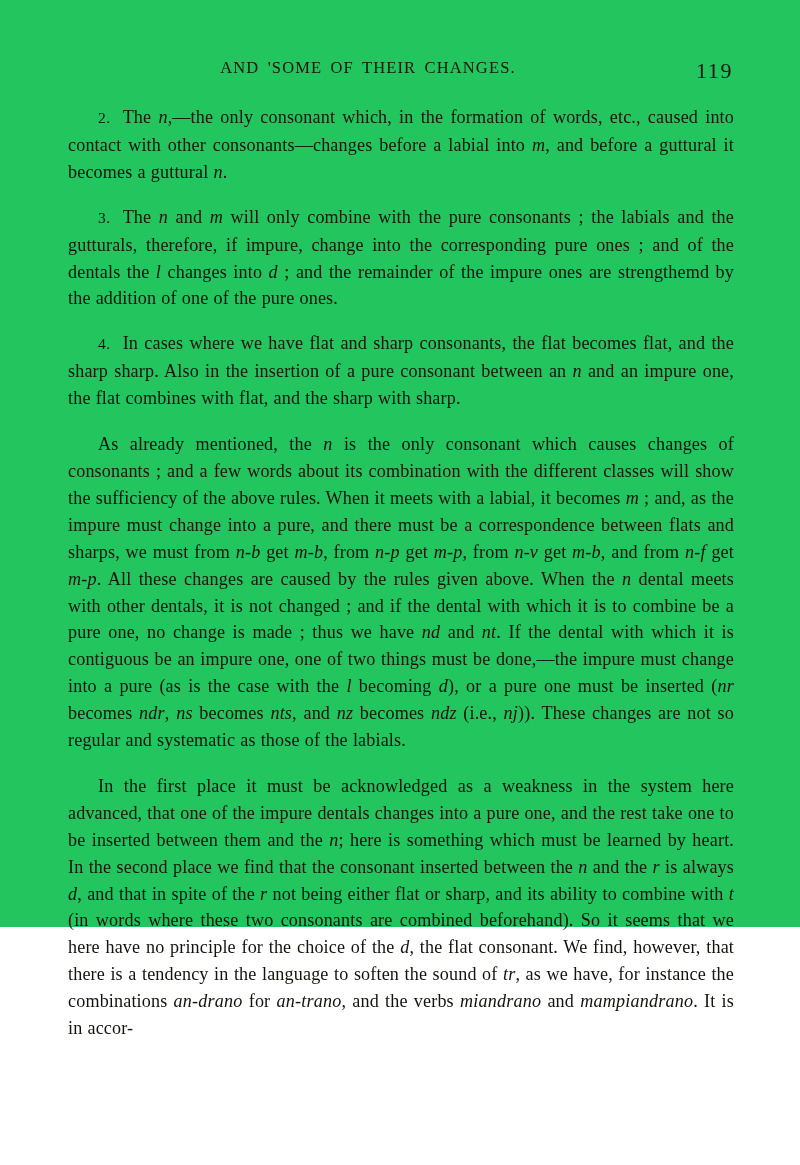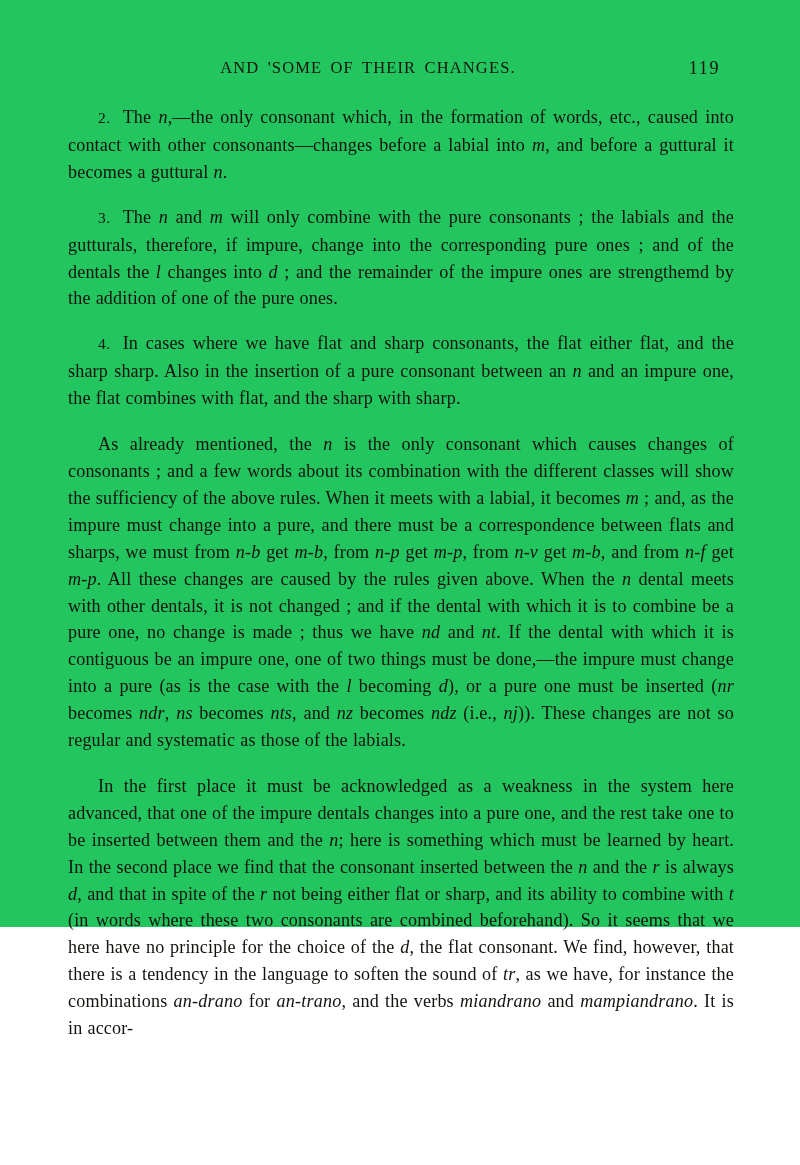--- a/index.html
+++ b/index.html
@@ -38,23 +38,23 @@
     top: 0;
     width: 600px;
     text-align: center;
     font-size: 16.5px;
     letter-spacing: 1.15px;
     word-spacing: 3px;
     color: #17140f;
   }
   .head-folio {
     position: absolute;
-    right: 13px;
+    right: 0;
     top: 0;
-    font-size: 18px;
+    font-size: 22px;
     letter-spacing: 1.6px;
     font-variant-numeric: oldstyle-nums;
     color: #17140f;
   }
 
   
   .body-text {
     position: absolute;
     left: 68px;
     top: 104px;
@@ -102,18 +102,18 @@
 <div class="page">
 
   <div class="running-head">
     <div class="head-title">AND 'SOME OF THEIR CHANGES.</div>
     <div class="head-folio">119</div>
   </div>
 
   <div class="body-text" id="body-text">
       <p class="para first"><span class="indent"></span><span class="item-num">2.</span><span class="num-gap"></span><span>The </span><i>n</i><span>,—the only consonant which, in the formation of words, etc., caused into contact with other consonants—changes before a labial into </span><i>m</i><span>, and before a guttural it becomes a guttural </span><i>n</i><span>.</span></p>
       <p class="para gap-num"><span class="indent"></span><span class="item-num">3.</span><span class="num-gap"></span><span>The </span><i>n</i><span> and </span><i>m</i><span> will only combine with the pure consonants ; the labials and the gutturals, therefore, if impure, change into the corresponding pure ones ; and of the dentals the </span><i>l</i><span> changes into </span><i>d</i><span> ; and the remainder of the impure ones are strengthemd by the addition of one of the pure ones.</span></p>
-      <p class="para gap-num"><span class="indent"></span><span class="item-num">4.</span><span class="num-gap"></span><span>In cases where we have flat and sharp consonants, the flat either flat, and the sharp sharp.  Also in the insertion of a pure consonant between an </span><i>n</i><span> and an impure one, the flat combines with flat, and the sharp with sharp.</span></p>
+      <p class="para gap-num"><span class="indent"></span><span class="item-num">4.</span><span class="num-gap"></span><span>In cases where we have flat and sharp consonants, the flat becomes flat, and the sharp sharp.  Also in the insertion of a pure consonant between an </span><i>n</i><span> and an impure one, the flat combines with flat, and the sharp with sharp.</span></p>
       <p class="para gap-reg"><span class="indent"></span><span>As already mentioned, the </span><i>n</i><span> is the only consonant which causes changes of consonants ; and a few words about its combination with the different classes will show the sufficiency of the above rules.  When it meets with a labial, it becomes </span><i>m</i><span> ; and, as the impure must change into a pure, and there must be a correspondence between flats and sharps, we must from </span><i>n-b</i><span> get </span><i>m-b</i><span>, from </span><i>n-p</i><span> get </span><i>m-p</i><span>, from </span><i>n-v</i><span> get </span><i>m-b</i><span>, and from </span><i>n-f</i><span> get </span><i>m-p</i><span>.  All these changes are caused by the rules given above. When the </span><i>n</i><span> dental meets with other dentals, it is not changed ; and if the dental with which it is to combine be a pure one,  no change is made ; thus we have </span><i>nd</i><span> and </span><i>nt</i><span>.   If the dental with which it is contiguous be an impure one, one of two things must be done,—the impure must change into a pure (as is the case with the </span><i>l</i><span> becoming </span><i>d</i><span>), or a pure one must be inserted (</span><i>nr</i><span> becomes </span><i>ndr</i><span>, </span><i>ns</i><span> becomes </span><i>nts</i><span>, and </span><i>nz</i><span> becomes </span><i>ndz</i><span> (i.e., </span><i>nj</i><span>)). These changes are not so regular and systematic as those of the labials.</span></p>
       <p class="para gap-reg"><span class="indent"></span><span>In the first place it must be acknowledged as a weakness in the system here advanced, that one of the impure dentals changes into a pure one, and the rest take one to be inserted between them and the </span><i>n</i><span>; here is something which must be learned by heart.  In the second place we find that the consonant inserted between the </span><i>n</i><span> and the </span><i>r</i><span> is always </span><i>d</i><span>, and that in spite of the </span><i>r</i><span> not being either flat or sharp, and its ability to combine with </span><i>t</i><span> (in words where these two consonants are combined beforehand).  So it seems that we here have no principle for the choice of the </span><i>d</i><span>, the flat consonant.  We find, however, that there is a tendency in the language to soften the sound of </span><i>tr</i><span>, as we have, for instance the combinations </span><i>an-drano</i><span> for </span><i>an-trano</i><span>, and the verbs </span><i>miandrano</i><span> and </span><i>mampiandrano</i><span>.  It is in accor-</span></p>
     </div>
 
 </div>
 
 </body></html>

